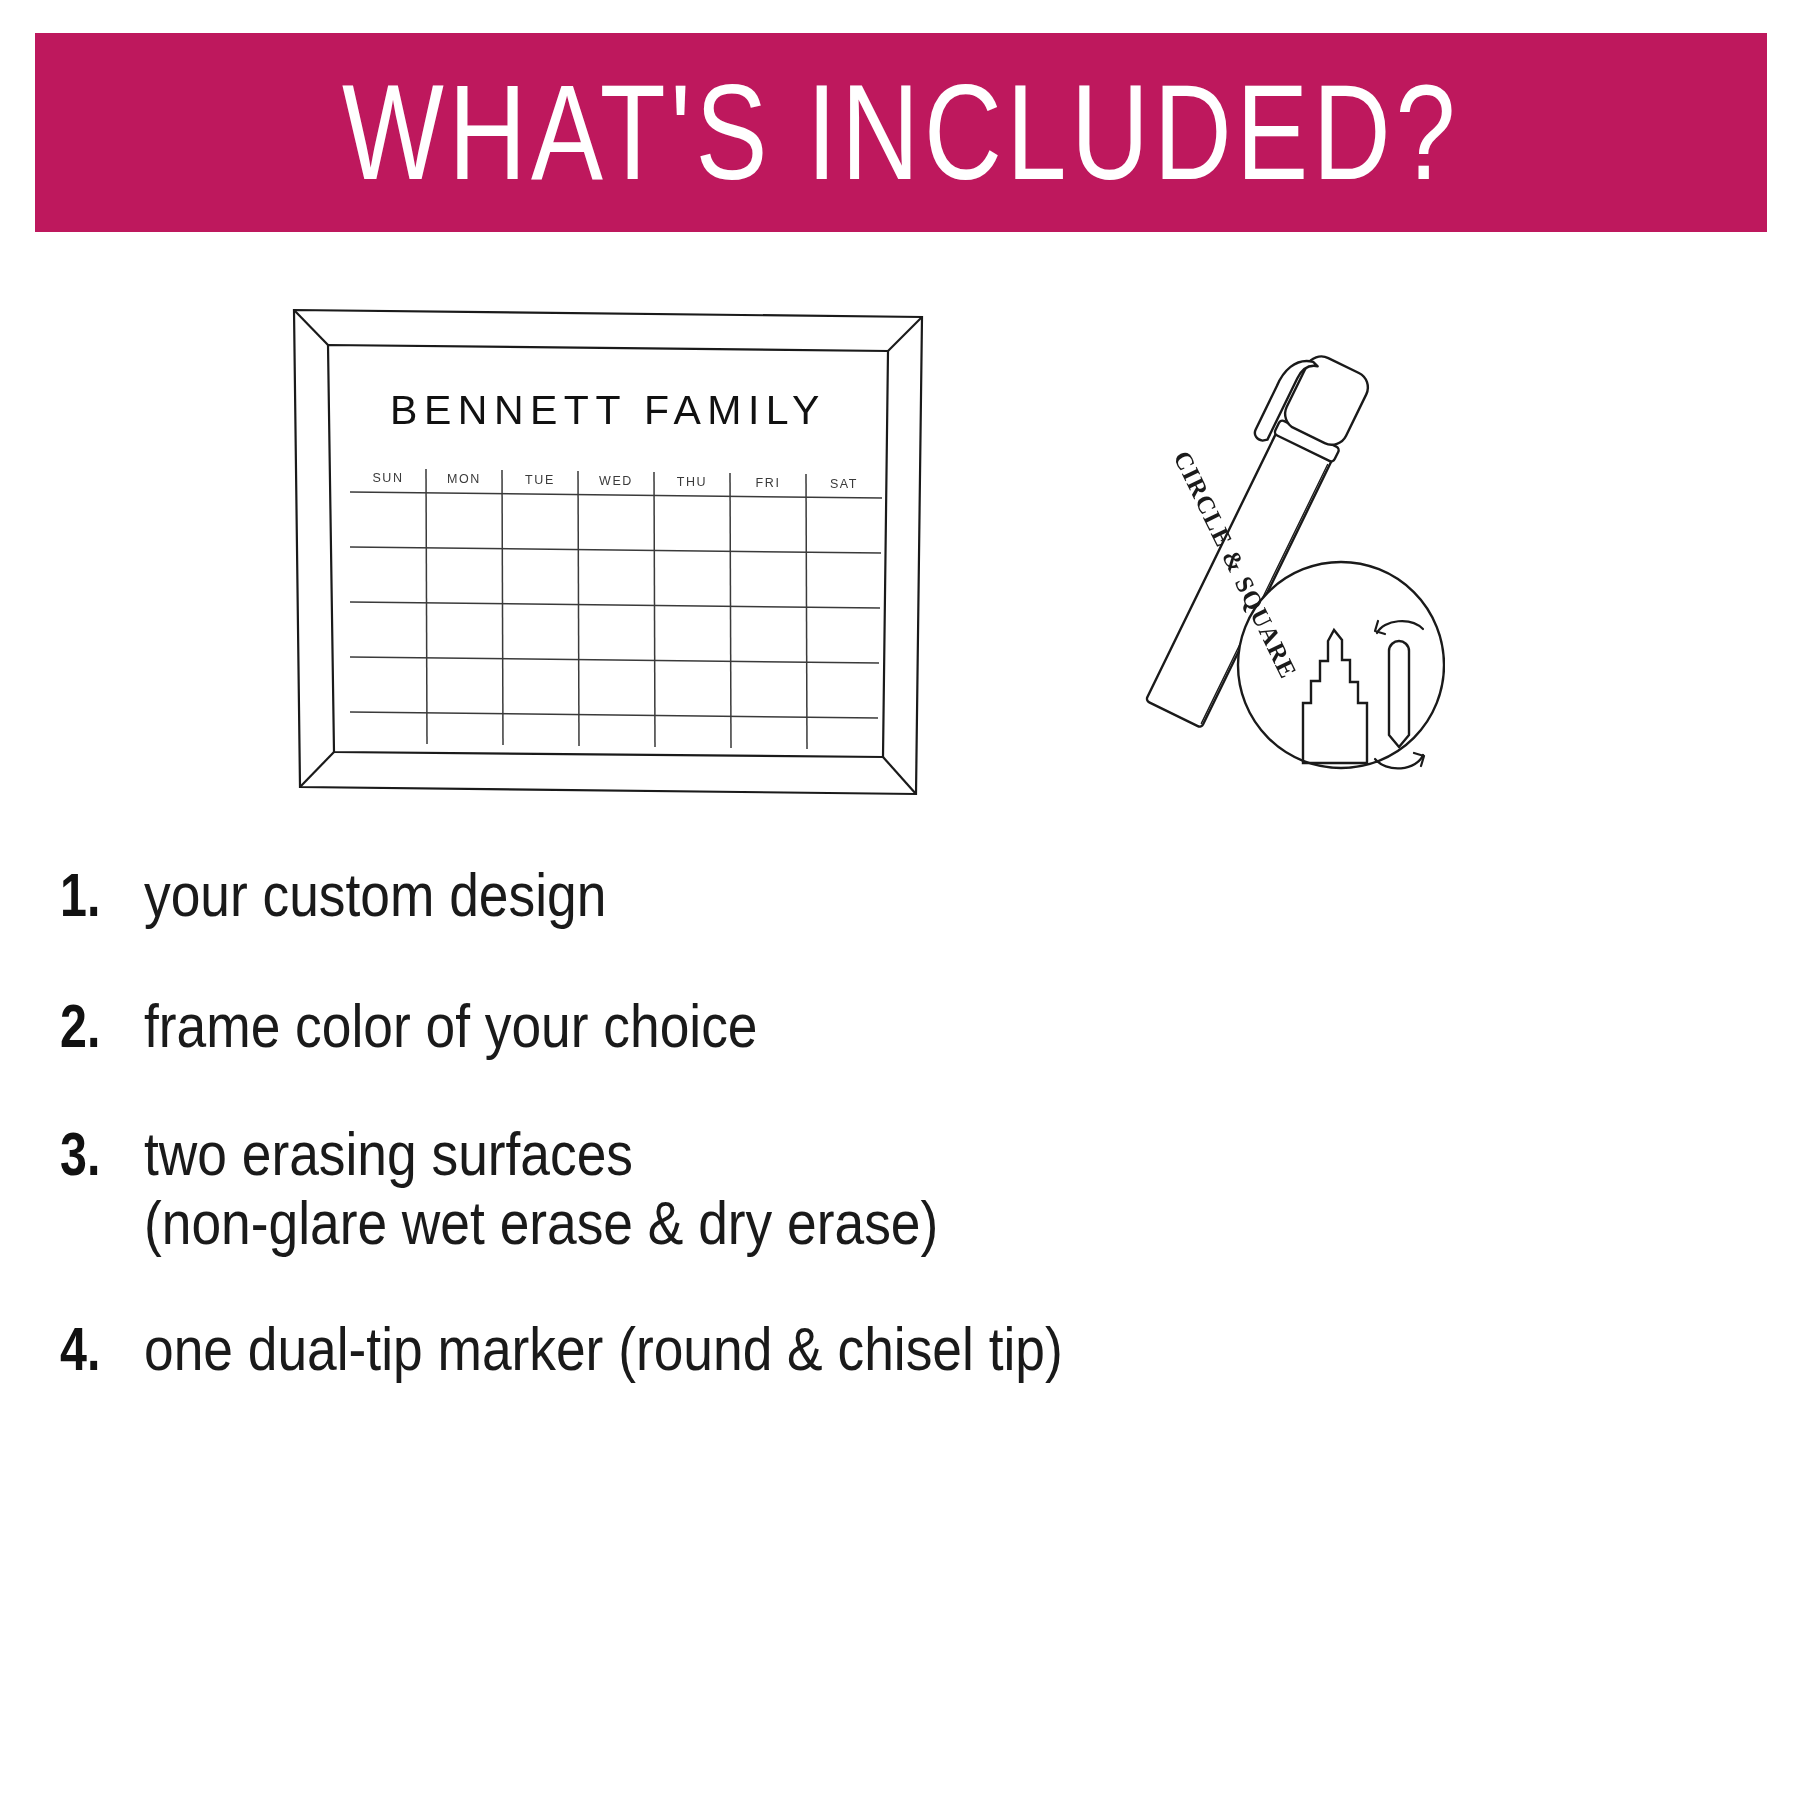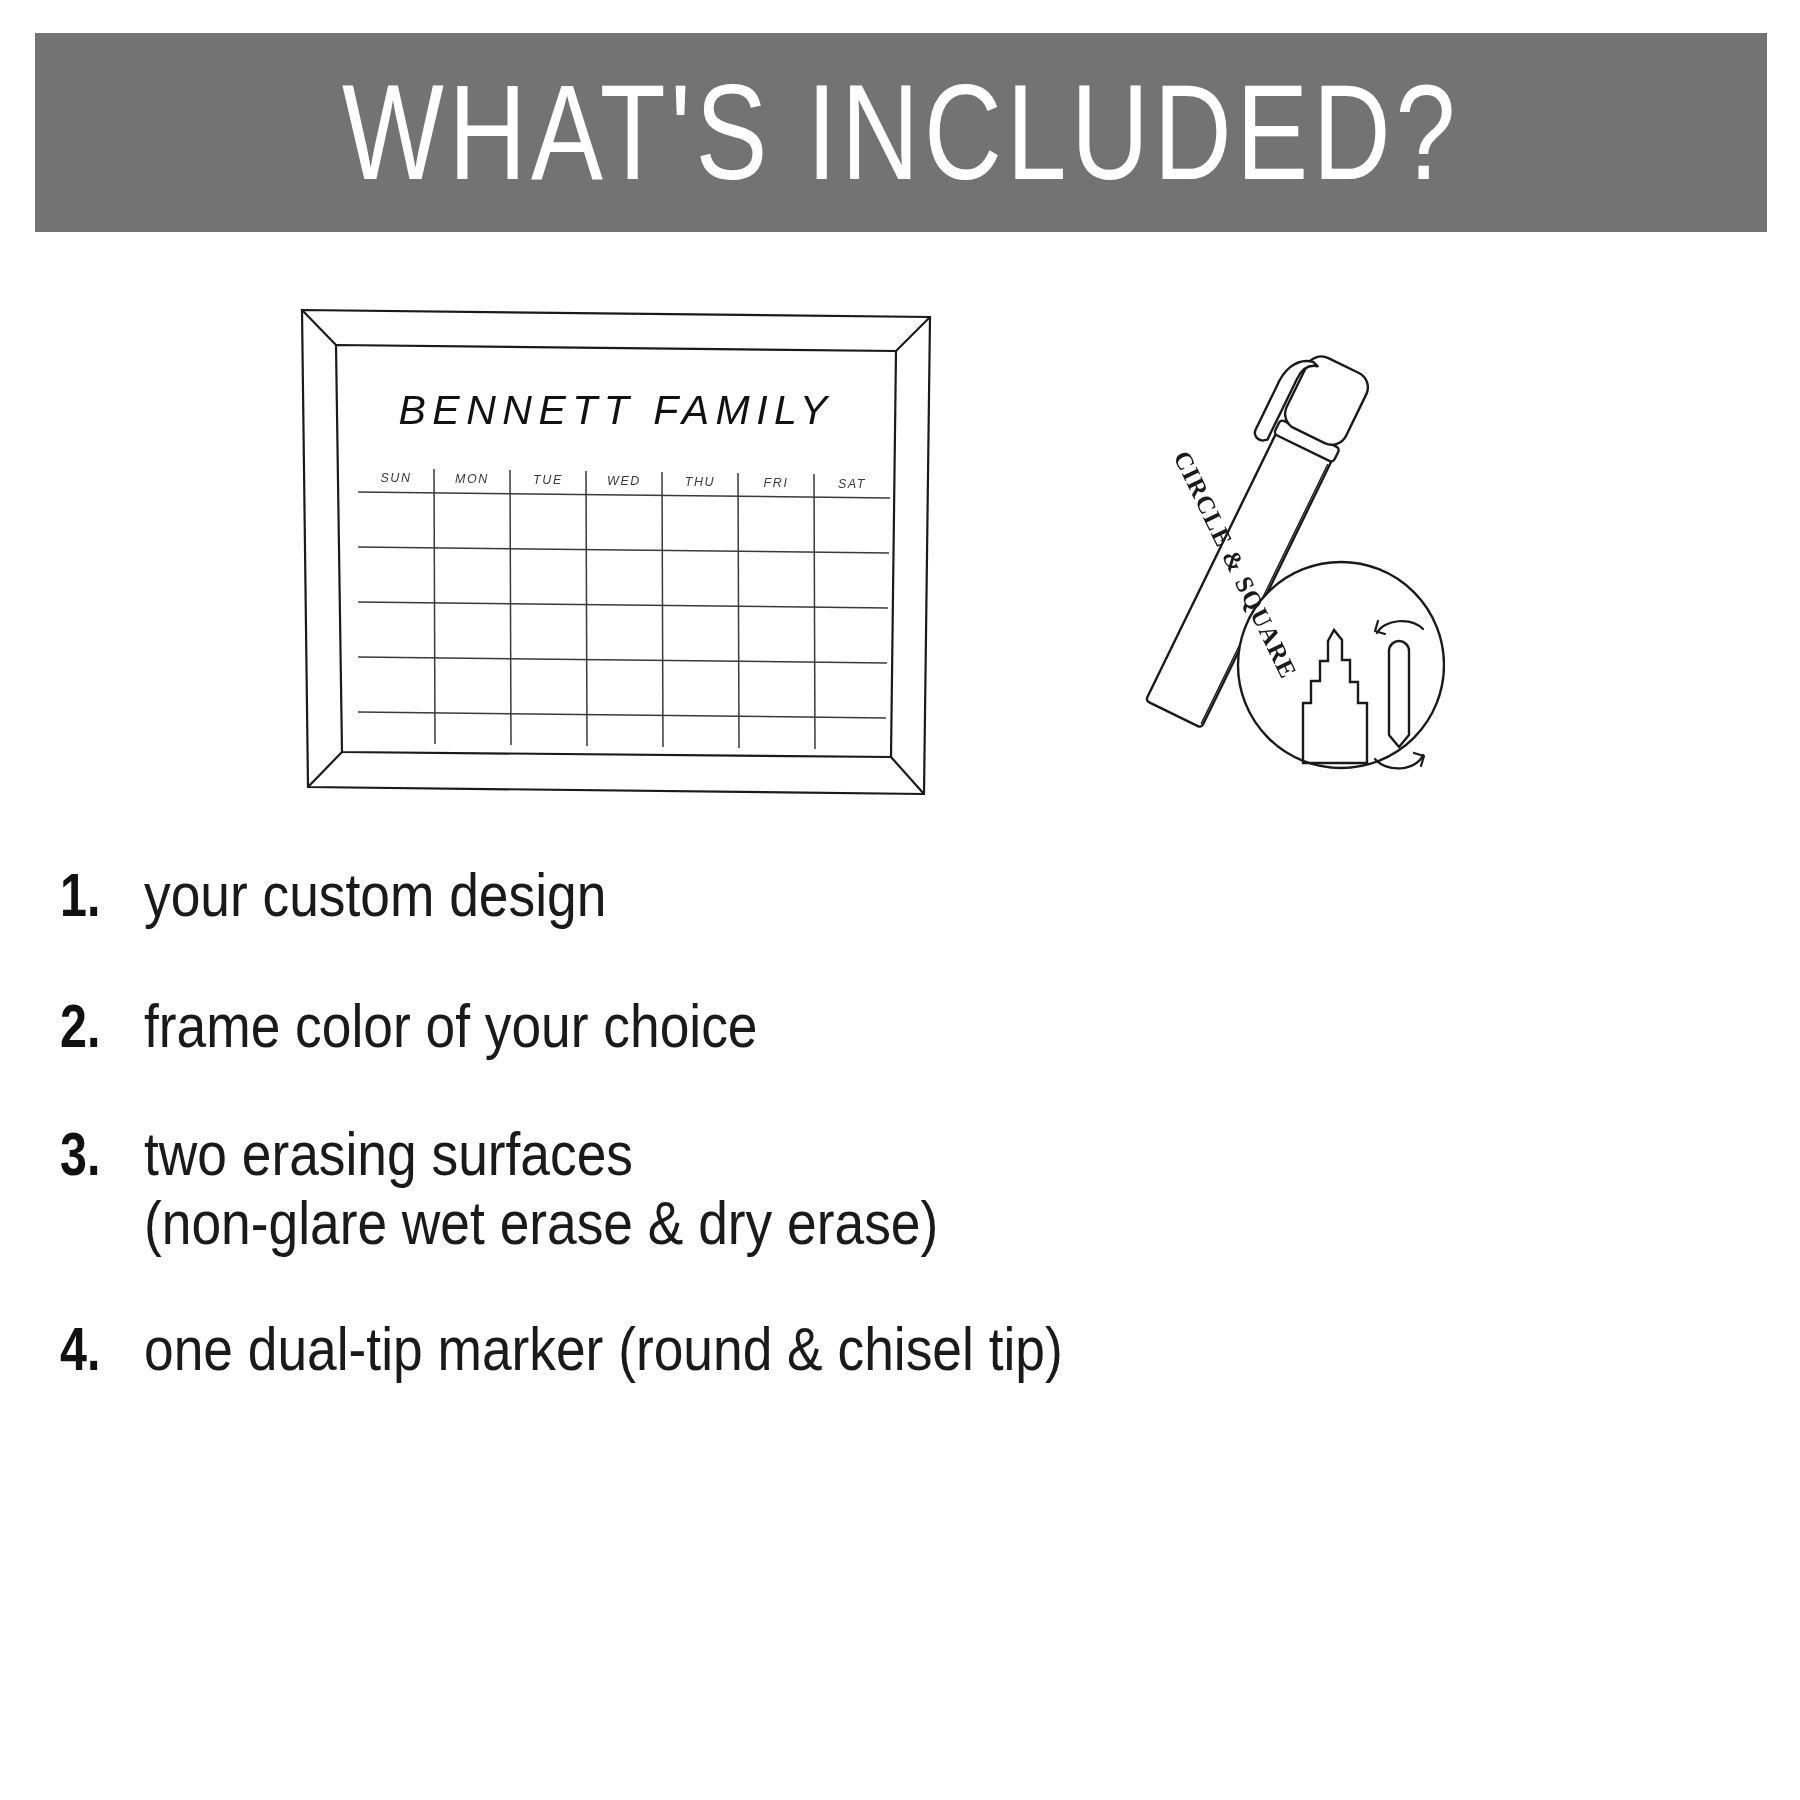--- a/index.html
+++ b/index.html
@@ -15,21 +15,21 @@
     position: relative;
   }
 
   
   .banner {
     position: absolute;
     left: 35px;
     top: 33px;
     width: 1732px;
     height: 199px;
-    background: #737373;
+    background: #be185d;
     display: flex;
     align-items: center;
     justify-content: center;
   }
   .banner-title {
     color: #ffffff;
     font-family: "Liberation Sans", sans-serif;
     font-size: 116px;
     font-weight: 300;
     letter-spacing: 5px;
@@ -42,25 +42,24 @@
   
   .illustration {
     position: absolute;
     left: 0;
     top: 280px;
     width: 1800px;
     height: 560px;
   }
   .calendar-art {
     position: absolute;
-    left: 296px;
+    left: 288px;
     top: 22px;
     width: 640px;
     height: 500px;
-    font-style: italic;
   }
   .marker-art {
     position: absolute;
     left: 1045px;
     top: 55px;
     width: 400px;
     height: 470px;
   }
 
   

